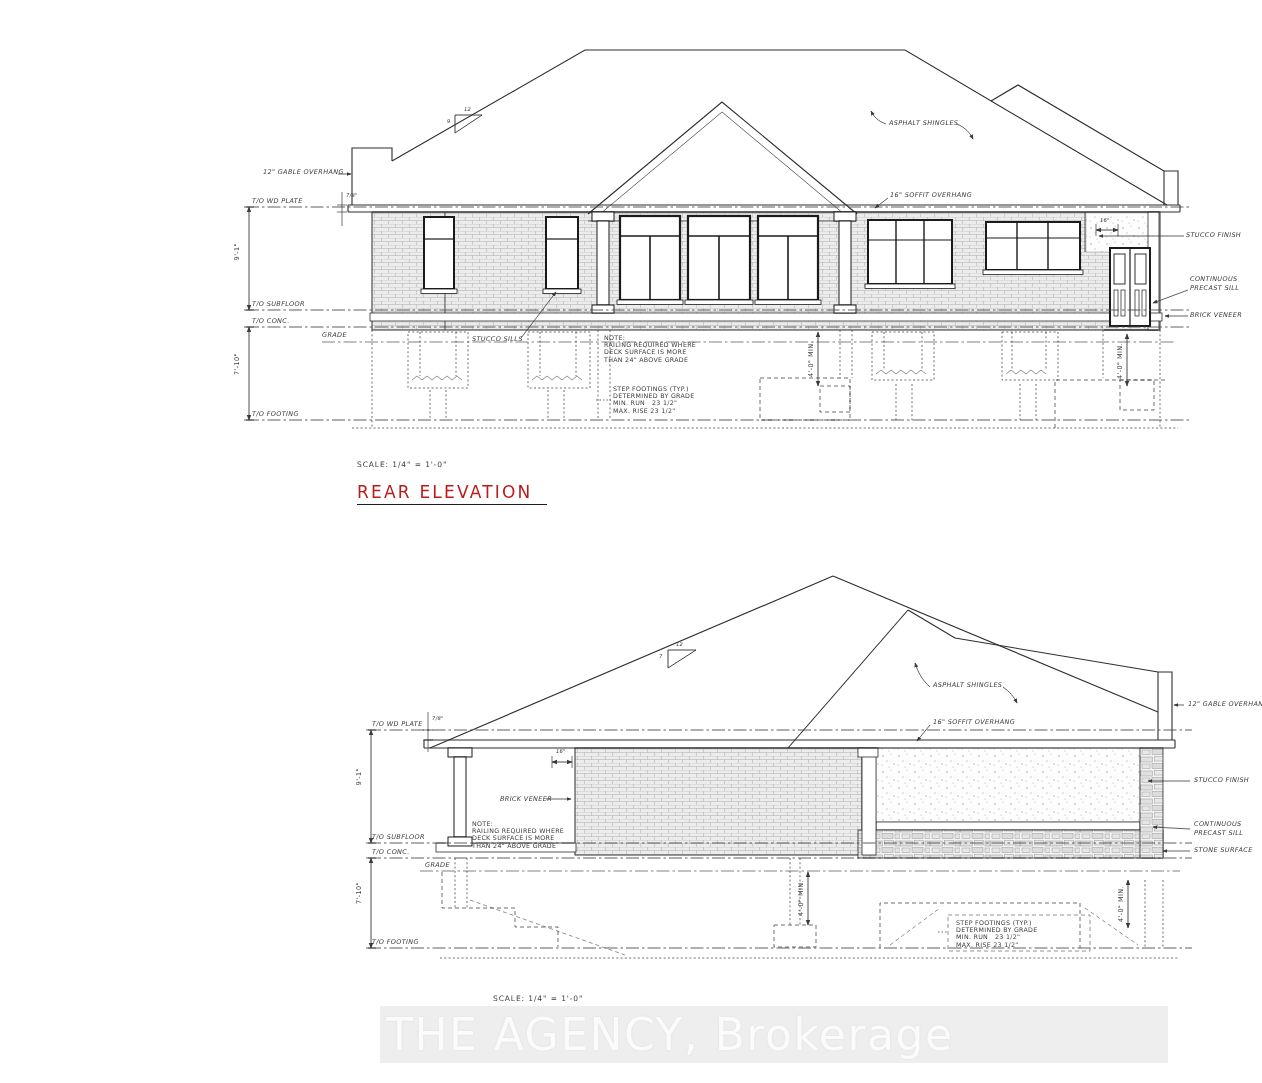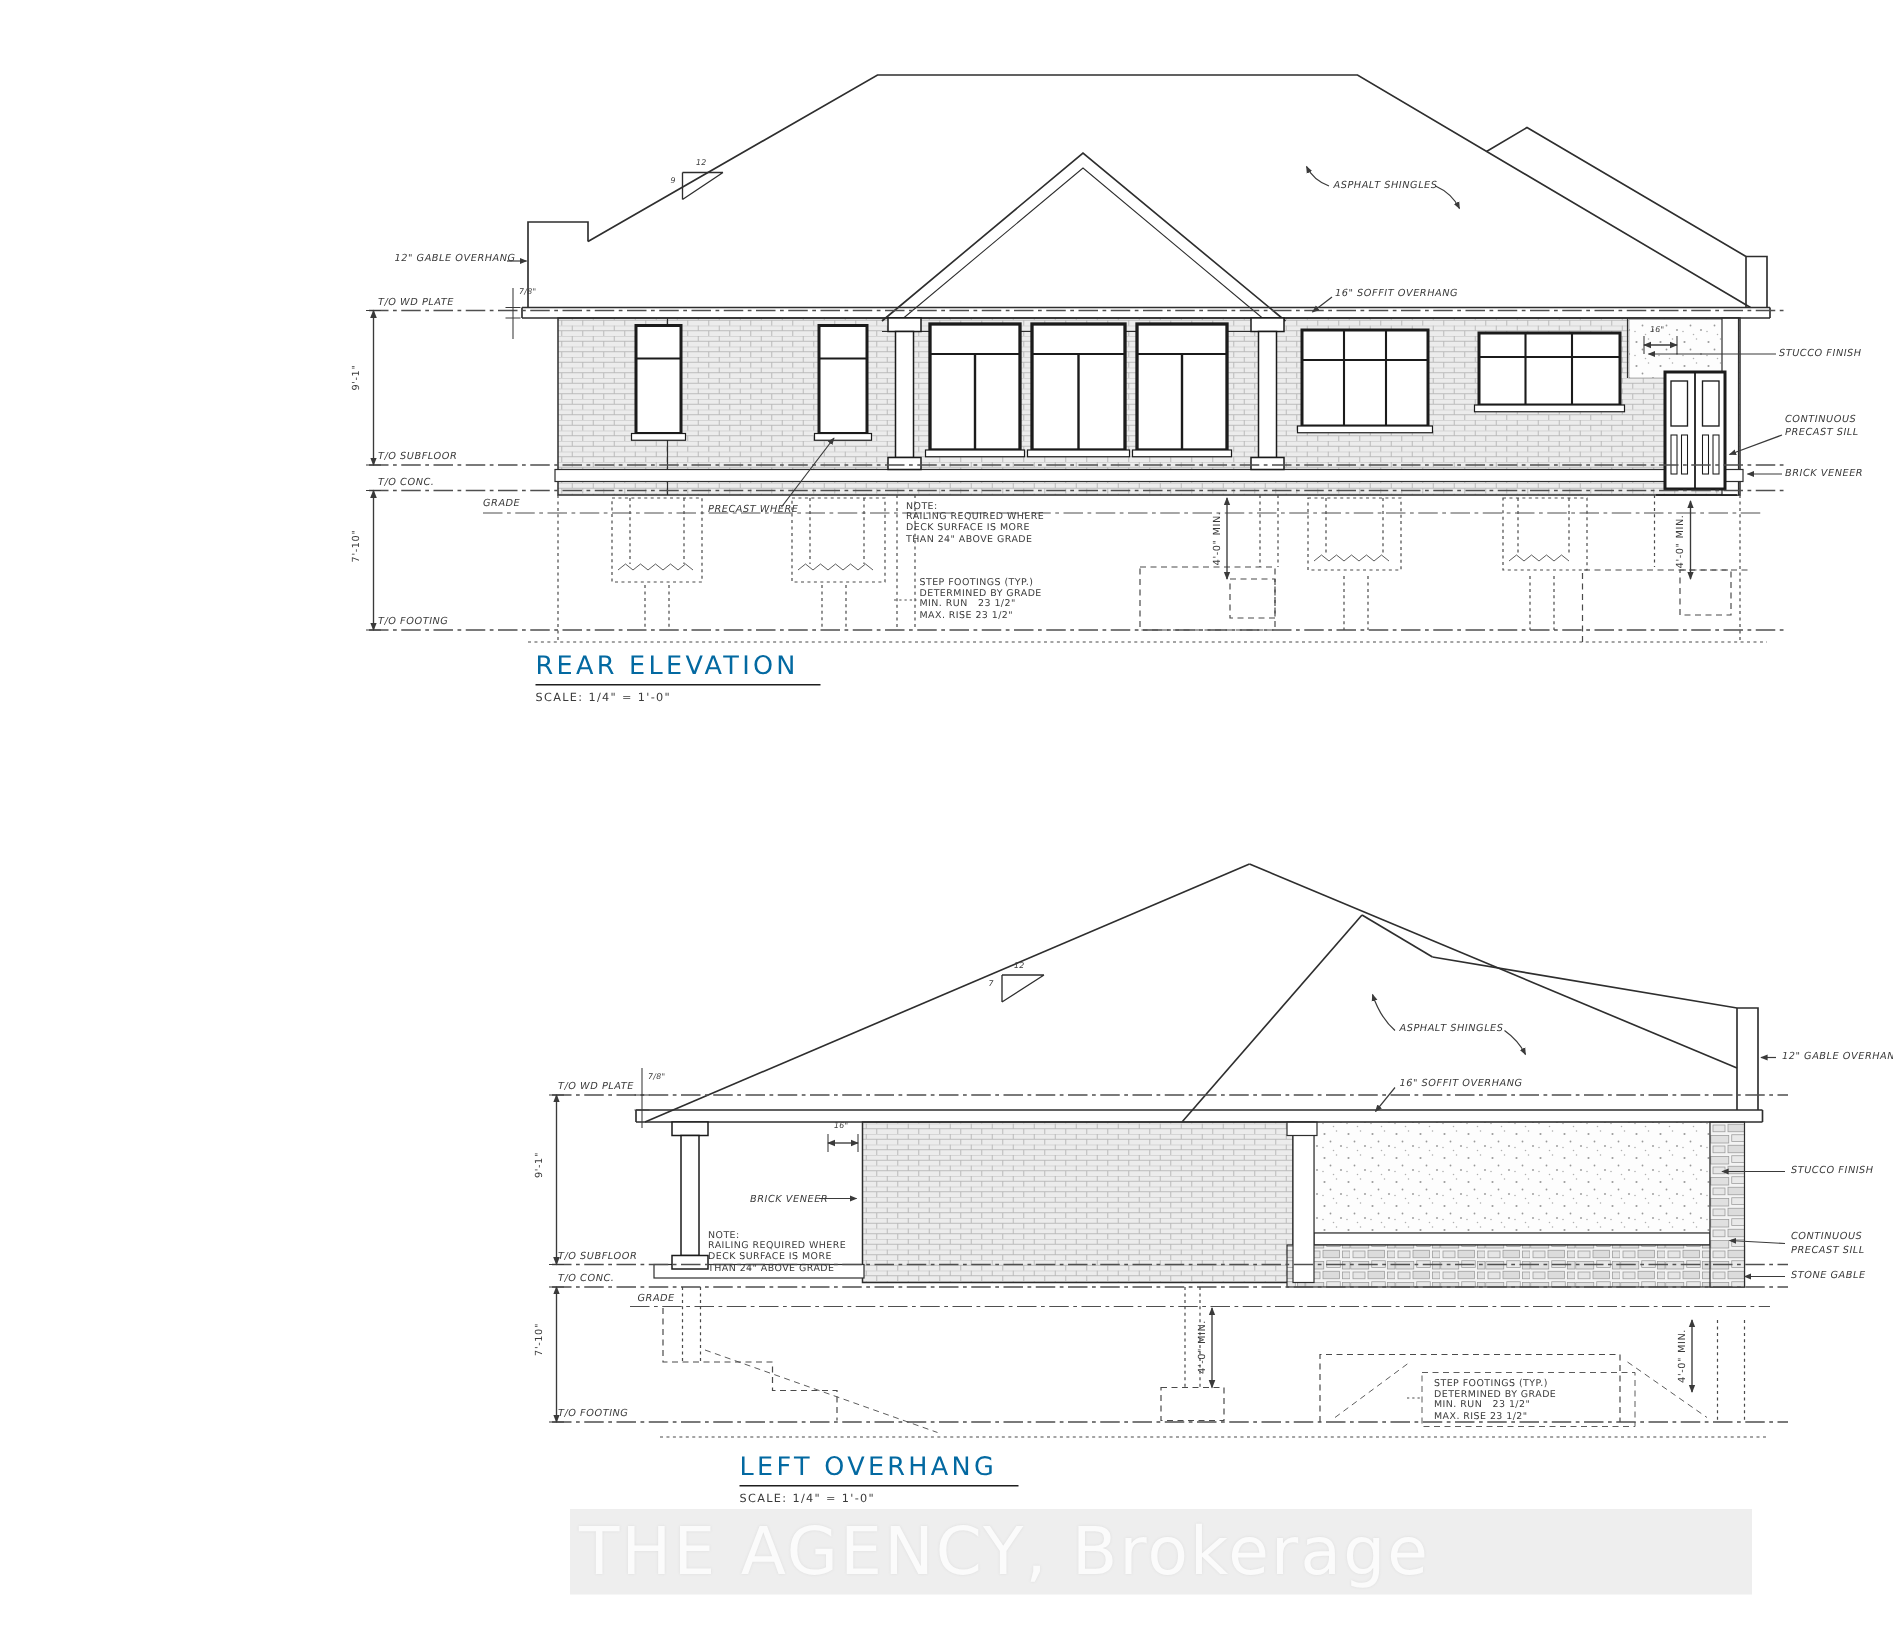--- a/index.html
+++ b/index.html
@@ -5,22 +5,22 @@
   html,body{margin:0;padding:0;background:#ffffff;}
   .sheet{position:relative;width:1262px;height:1083px;background:#fff;overflow:hidden;
          font-family:"DejaVu Sans",sans-serif;}
   svg{position:absolute;left:0;top:0;}
   .lbl{position:absolute;font-size:6.5px;letter-spacing:.35px;color:#3a3a3a;white-space:nowrap;line-height:1;font-style:italic;}
   .tiny{font-size:5.2px;letter-spacing:.2px;}
   .vlbl{position:absolute;font-size:6.5px;letter-spacing:.4px;color:#3a3a3a;white-space:nowrap;
         writing-mode:vertical-rl;transform:rotate(180deg);line-height:1;}
   .noteblk{position:absolute;color:#3a3a3a;}
   .noteblk div{font-size:6.3px;letter-spacing:.3px;line-height:7.2px;white-space:pre;}
-  .title{position:absolute;font-size:17px;letter-spacing:2.2px;color:#0369a1;
-         border-bottom:1.6px solid #1e1e1e;padding:0 14px 2px 0;white-space:nowrap;}
+  .title{position:absolute;font-size:17px;letter-spacing:2.2px;color:#b91c1c;
+         border-bottom:1.6px solid #1e1e1e;padding:0 14px 2px 0;white-space:nowrap;margin-top:48px;}
   .scale{position:absolute;font-size:7.5px;letter-spacing:.9px;color:#3a3a3a;white-space:nowrap;}
   .wm{position:absolute;left:380px;top:1006px;width:782px;height:57px;background:#eeeeee;
       color:#fbfbfb;font-size:44px;letter-spacing:1.5px;line-height:57px;padding-left:6px;
       text-shadow:0 0 2px #dcdcdc;white-space:nowrap;overflow:hidden;}
 </style>
 </head>
 <body>
 
 <div class="sheet">
 
@@ -268,21 +268,21 @@
 <div class="vlbl" style="left:234px;top:353px">7'-10"</div>
 <div class="lbl tiny" style="left:346px;top:193px">7/8"</div>
 <div class="lbl tiny" style="left:464px;top:107px">12</div>
 <div class="lbl tiny" style="left:447px;top:119px">9</div>
 <div class="lbl" style="left:889px;top:120px">ASPHALT SHINGLES</div>
 <div class="lbl" style="left:890px;top:192px">16" SOFFIT OVERHANG</div>
 <div class="lbl" style="left:1186px;top:232px">STUCCO FINISH</div>
 <div class="lbl" style="left:1190px;top:276px">CONTINUOUS</div>
 <div class="lbl" style="left:1190px;top:285px">PRECAST SILL</div>
 <div class="lbl" style="left:1190px;top:312px">BRICK VENEER</div>
-<div class="lbl" style="left:472px;top:336px">PRECAST WHERE</div>
+<div class="lbl" style="left:472px;top:336px">STUCCO SILLS</div>
 <div class="lbl tiny" style="left:1100px;top:218px">16"</div>
 <div class="vlbl tiny" style="left:808px;top:341px">4'-0" MIN.</div>
 <div class="vlbl tiny" style="left:1117px;top:343px">4'-0" MIN.</div>
 <div class="noteblk" style="left:604px;top:334px">
   <div>NOTE:</div>
   <div>RAILING REQUIRED WHERE</div>
   <div>DECK SURFACE IS MORE</div>
   <div>THAN 24" ABOVE GRADE</div>
 </div>
 <div class="noteblk" style="left:613px;top:385px">
@@ -303,21 +303,21 @@
 <div class="vlbl" style="left:356px;top:882px">7'-10"</div>
 <div class="lbl tiny" style="left:432px;top:716px">7/8"</div>
 <div class="lbl tiny" style="left:676px;top:642px">12</div>
 <div class="lbl tiny" style="left:659px;top:654px">7</div>
 <div class="lbl" style="left:933px;top:682px">ASPHALT SHINGLES</div>
 <div class="lbl" style="left:933px;top:719px">16" SOFFIT OVERHANG</div>
 <div class="lbl" style="left:1188px;top:701px">12" GABLE OVERHANG</div>
 <div class="lbl" style="left:1194px;top:777px">STUCCO FINISH</div>
 <div class="lbl" style="left:1194px;top:821px">CONTINUOUS</div>
 <div class="lbl" style="left:1194px;top:830px">PRECAST SILL</div>
-<div class="lbl" style="left:1194px;top:847px">STONE GABLE</div>
+<div class="lbl" style="left:1194px;top:847px">STONE SURFACE</div>
 <div class="lbl" style="left:500px;top:796px">BRICK VENEER</div>
 <div class="lbl tiny" style="left:556px;top:749px">16"</div>
 <div class="vlbl tiny" style="left:798px;top:880px">4'-0" MIN.</div>
 <div class="vlbl tiny" style="left:1118px;top:886px">4'-0" MIN.</div>
 <div class="noteblk" style="left:472px;top:820px">
   <div>NOTE:</div>
   <div>RAILING REQUIRED WHERE</div>
   <div>DECK SURFACE IS MORE</div>
   <div>THAN 24" ABOVE GRADE</div>
 </div>

